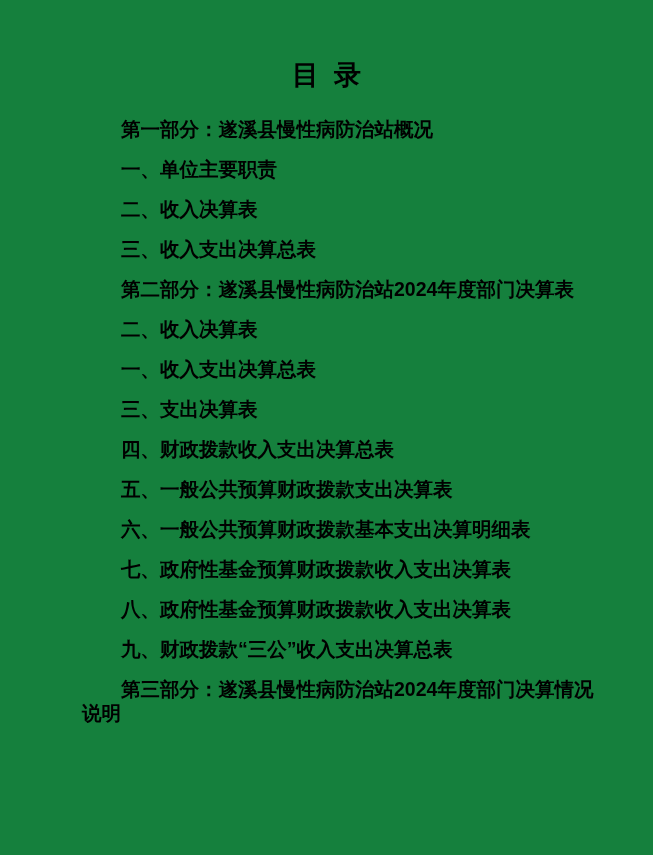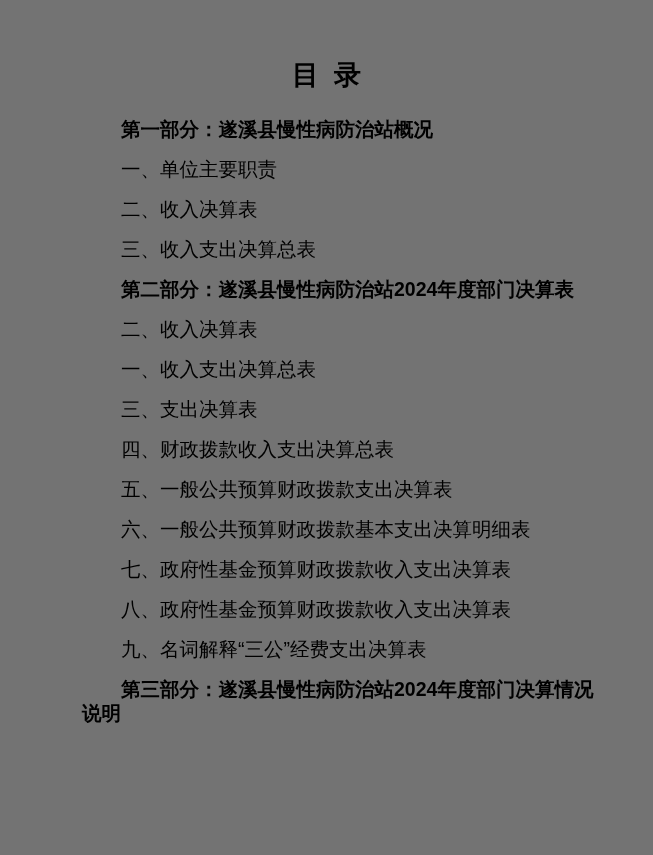--- a/index.html
+++ b/index.html
@@ -11,21 +11,21 @@
     height: 855px;
     background: #ffffff;
     color: #000000;
     font-family: "Liberation Sans", sans-serif;
     overflow: hidden;
   }
   .page {
     position: relative;
     width: 653px;
     height: 855px;
-    background: #737373;
+    background: #15803d;
     box-sizing: border-box;
   }
   .doc-title {
     margin: 0;
     padding-top: 58px;
     text-align: center;
     font-size: 27px;
     line-height: 34px;
     font-weight: 700;
     white-space: pre; 
@@ -38,21 +38,21 @@
     margin: 0 0 16px 0;
     font-size: 19.5px;
     line-height: 24px;
     text-indent: 39px;   
     word-break: break-all;
   }
   .toc p.heading {
     font-weight: 700;
   }
   .toc p.item {
-    font-weight: 400;
+    font-weight: 700;
   }
 </style>
 </head>
 <body>
 
 <div class="page">
 
   <h1 class="doc-title">目  录</h1>
 
   <div class="toc">
@@ -62,17 +62,17 @@
     <p class="item">三、收入支出决算总表</p>
     <p class="heading">第二部分：遂溪县慢性病防治站2024年度部门决算表</p>
     <p class="item">二、收入决算表</p>
     <p class="item">一、收入支出决算总表</p>
     <p class="item">三、支出决算表</p>
     <p class="item">四、财政拨款收入支出决算总表</p>
     <p class="item">五、一般公共预算财政拨款支出决算表</p>
     <p class="item">六、一般公共预算财政拨款基本支出决算明细表</p>
     <p class="item">七、政府性基金预算财政拨款收入支出决算表</p>
     <p class="item">八、政府性基金预算财政拨款收入支出决算表</p>
-    <p class="item">九、名词解释“三公”经费支出决算表</p>
+    <p class="item">九、财政拨款“三公”收入支出决算总表</p>
     <p class="heading">第三部分：遂溪县慢性病防治站2024年度部门决算情况说明</p>
   </div>
 
 </div>
 
 </body></html>

